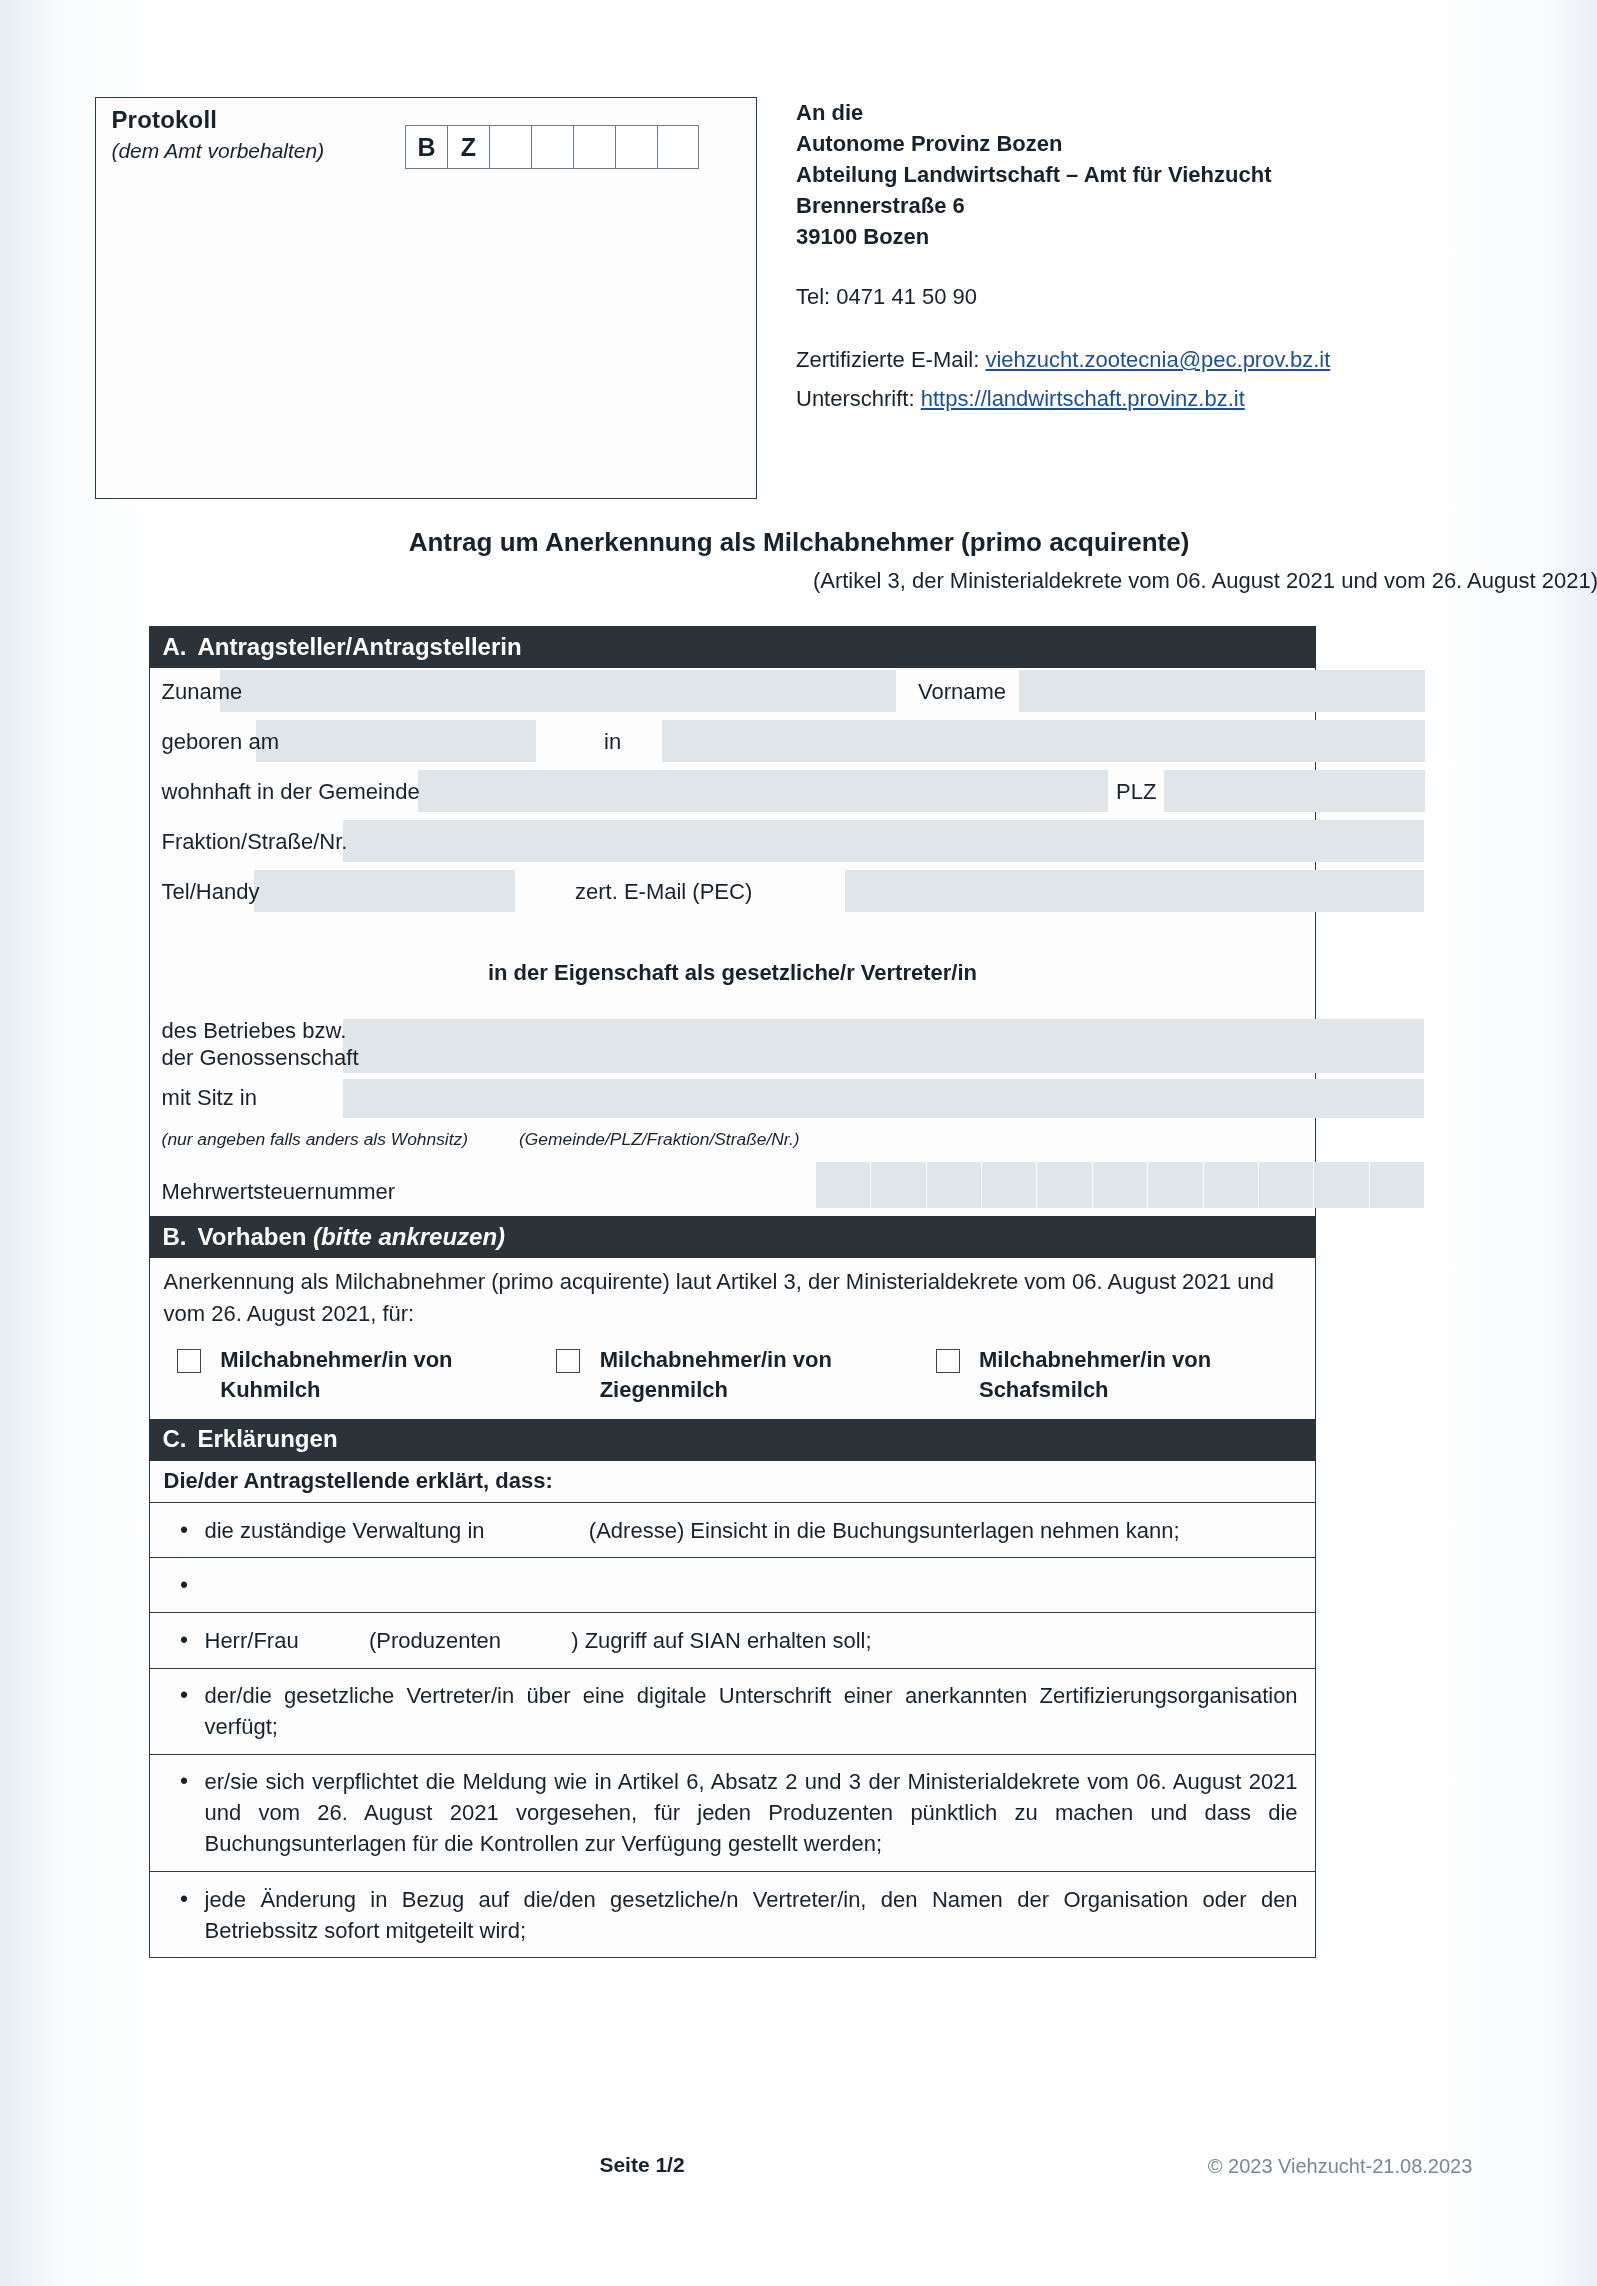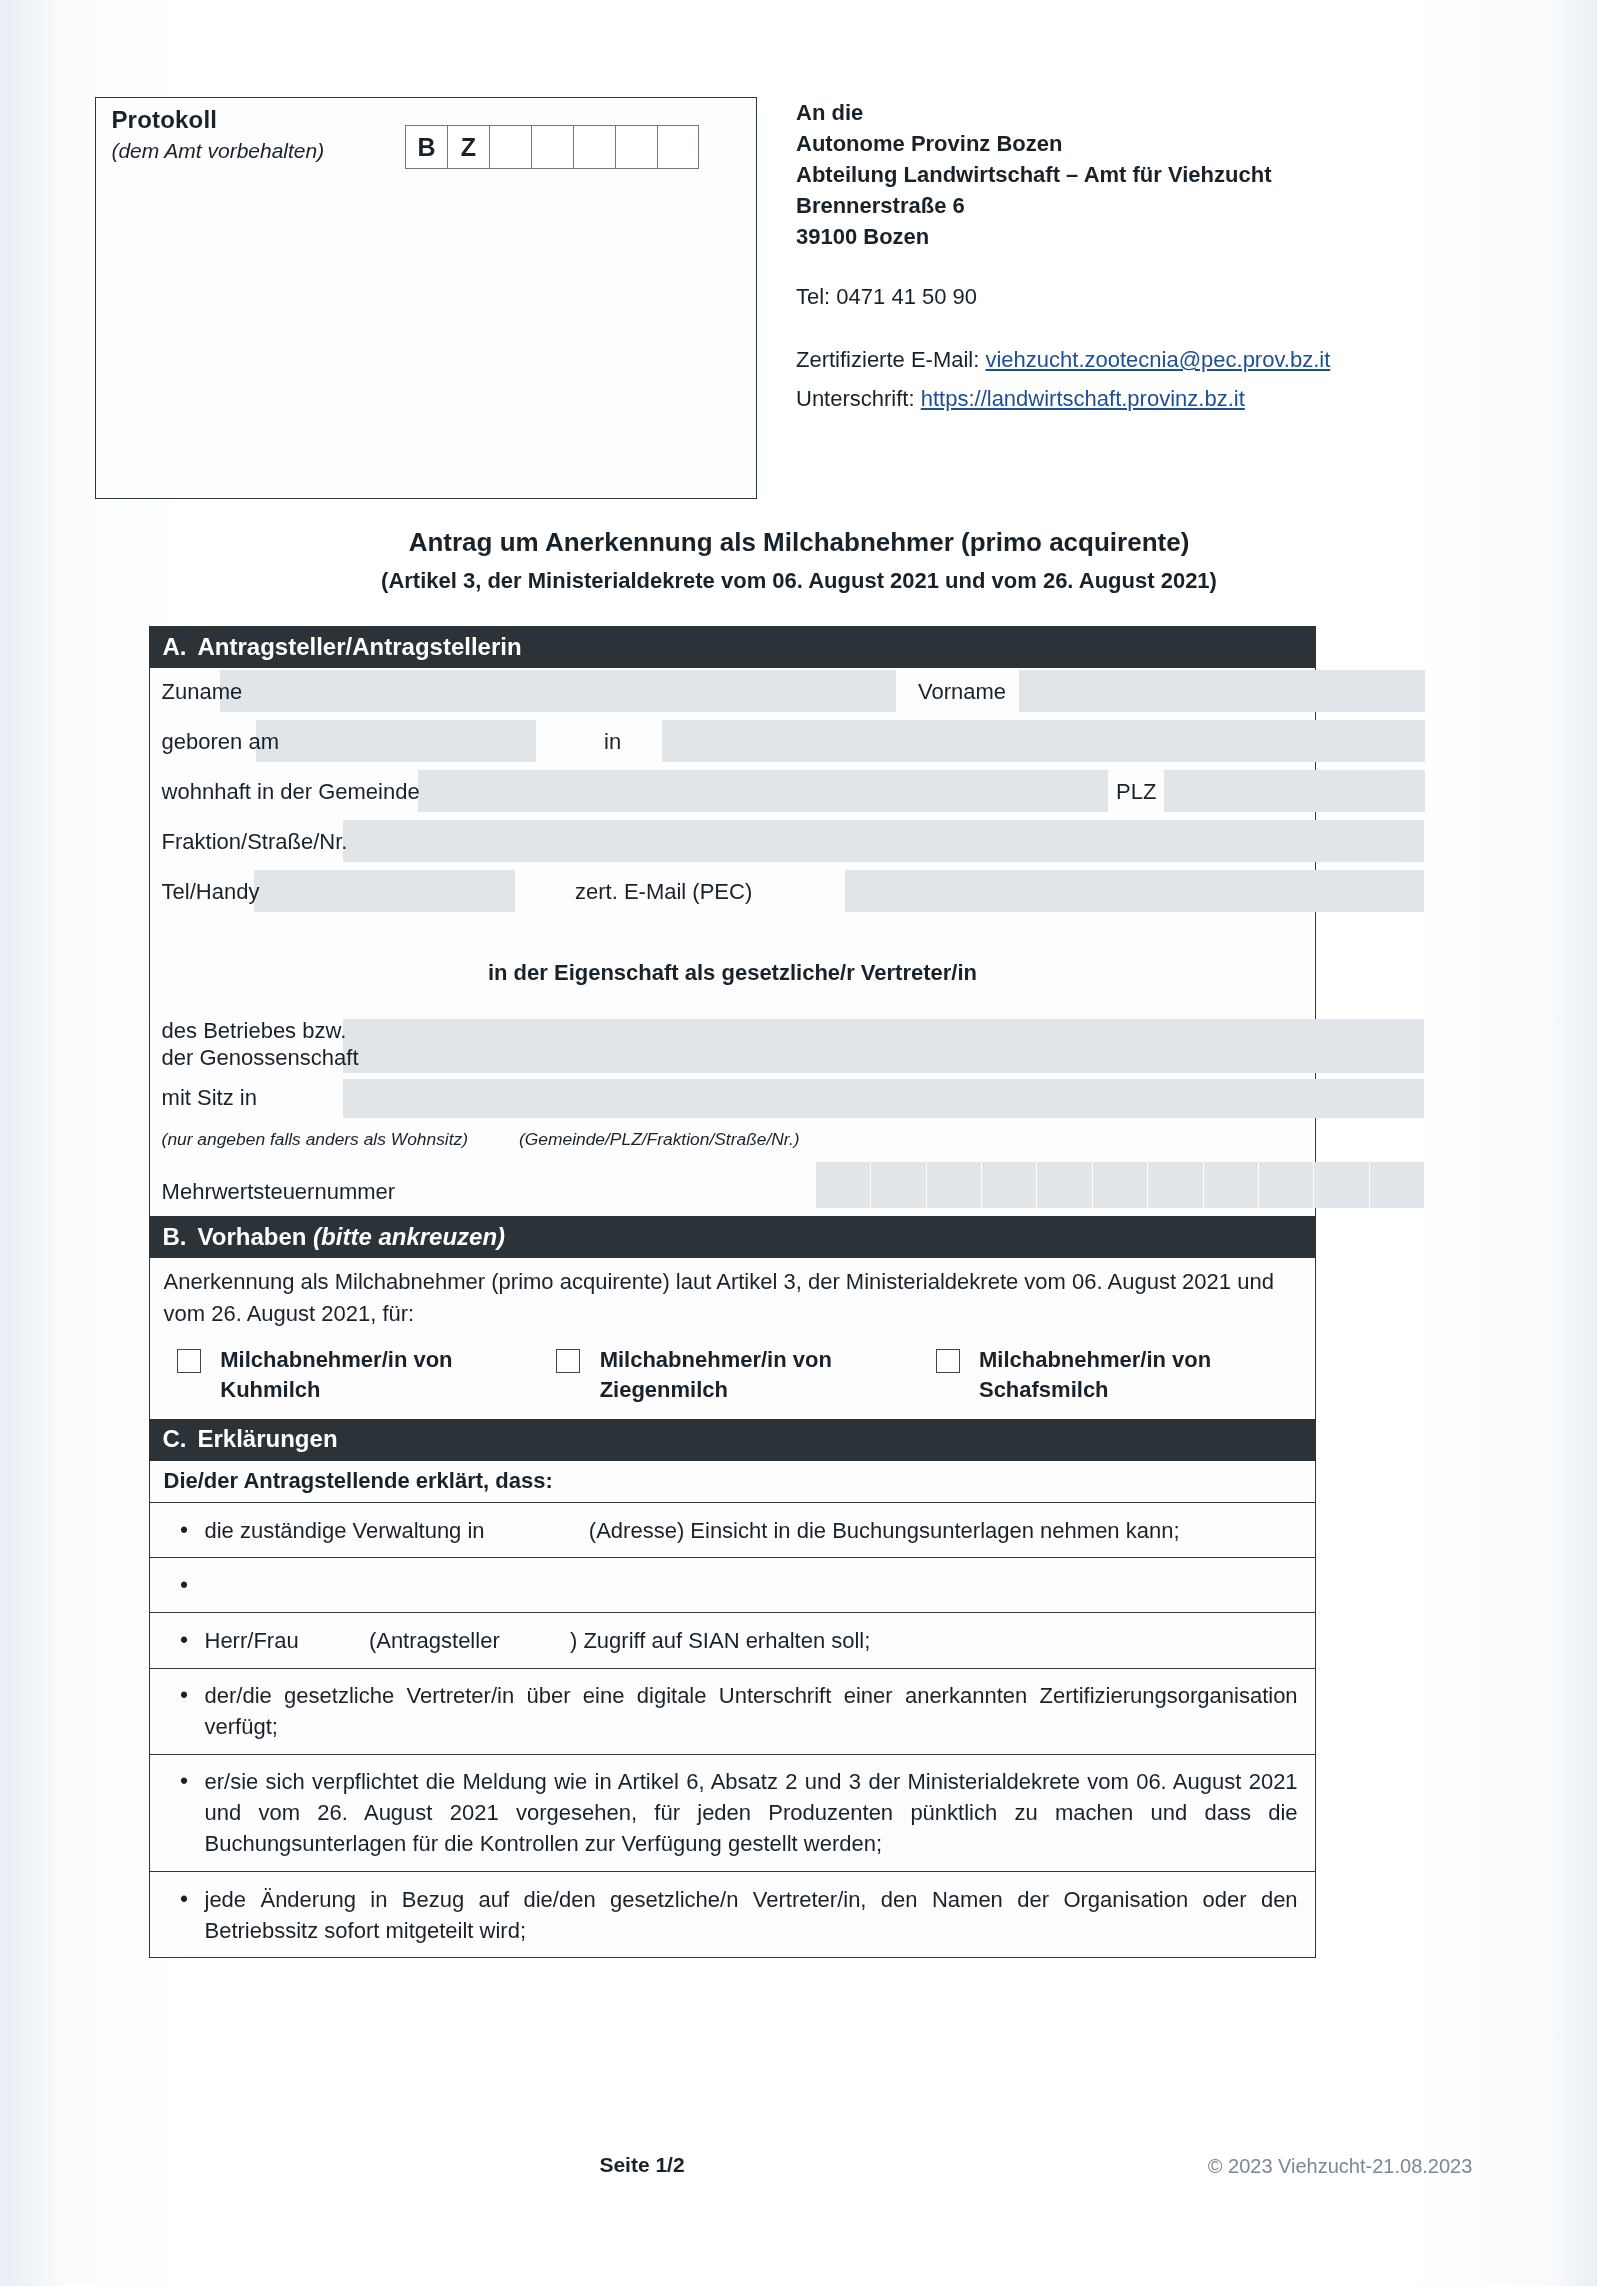--- a/index.html
+++ b/index.html
@@ -120,23 +120,23 @@
     width: 1598px;
     text-align: center;
     font-size: 26px;
     font-weight: bold;
   }
   .doc-subtitle {
     position: absolute;
     left: 0;
     top: 568px;
     width: 1598px;
-    text-align: center;
-    font-size: 22px;
-    font-weight: bold;
+    text-align: right;
+    font-size: 22px;
+    font-weight: normal;
   }
 
   
   .form {
     position: absolute;
     left: 111px;
     top: 626px;
     width: 1167px;
     margin-left: 38px;
   }
@@ -469,21 +469,21 @@
 
       <div class="bullet-row">
         <div class="bullet-dot">•</div>
       </div>
 
       <div class="bullet-row">
         <div class="bullet-dot">•</div>
         <div class="bullet-text">
           <span>Herr/Frau</span>
           <span class="gap"></span>
-          <span>(Antragsteller</span>
+          <span>(Produzenten</span>
           <span class="gap"></span>
           <span>) Zugriff auf SIAN erhalten soll;</span>
         </div>
       </div>
 
       <div class="bullet-row">
         <div class="bullet-dot">•</div>
         <div class="bullet-text">der/die gesetzliche Vertreter/in über eine digitale Unterschrift einer anerkannten Zertifizierungsorganisation verfügt;</div>
       </div>
 

